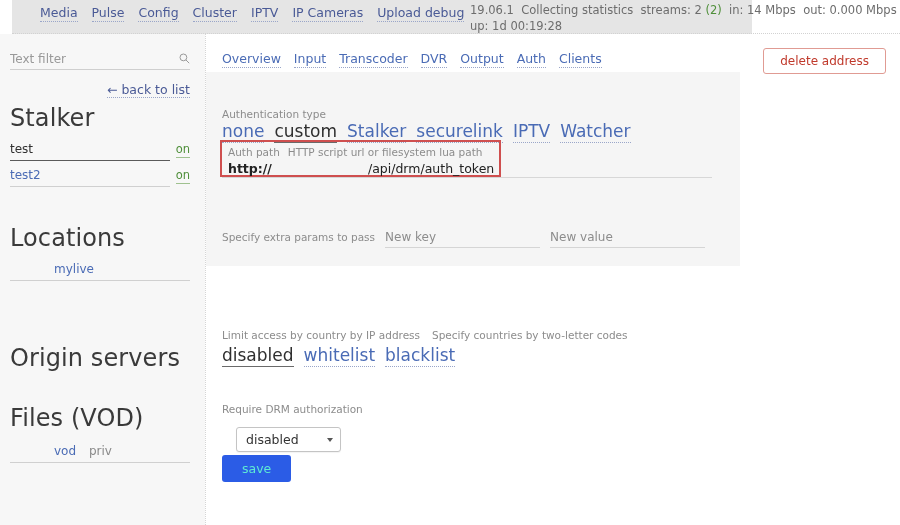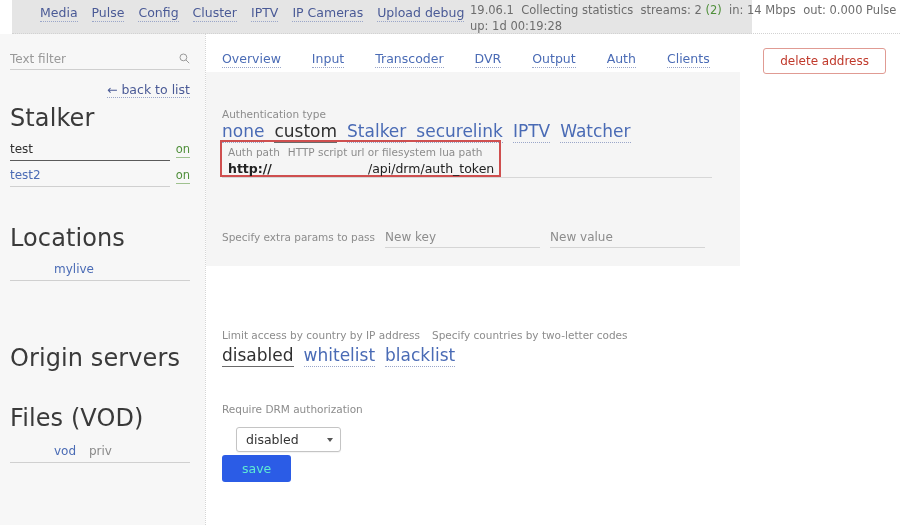--- a/index.html
+++ b/index.html
@@ -160,21 +160,21 @@
     position: absolute;
     left: 206px; top: 34px;
     width: 694px;
     height: 491px;
     background: #ffffff;
   }
   .tabs {
     position: absolute;
     left: 16px; top: 17px;
     display: flex;
-    gap: 31px;
+    gap: 13px;
     align-items: baseline;
   }
   .tabs a {
     color: #4a6bb5;
     font-size: 12.5px;
     text-decoration: none;
     border-bottom: 1px dotted #9aa6c9;
     padding-bottom: 1px;
   }
   .delete-btn {
@@ -359,21 +359,21 @@
     <a href="#">Upload debug</a>
   </nav>
 
   <div class="status">
     <span>19.06.1</span>&nbsp;
     <span>Collecting statistics</span>&nbsp;
     <span>streams:</span>
     <span>2</span>
     <span class="green">(2)</span>&nbsp;
     <span>in: 14 Mbps</span>&nbsp;
-    <span>out: 0.000 Pulse</span>
+    <span>out: 0.000 Mbps</span>
     <span class="row2">up: 1d 00:19:28</span>
   </div>
   <div class="topbar-rule"></div>
 </div>
 
 <aside class="sidebar">
 
   <div class="filter-wrap">
     <input class="filter-input" type="text" placeholder="Text filter" style="">
     <span class="search-icon">

